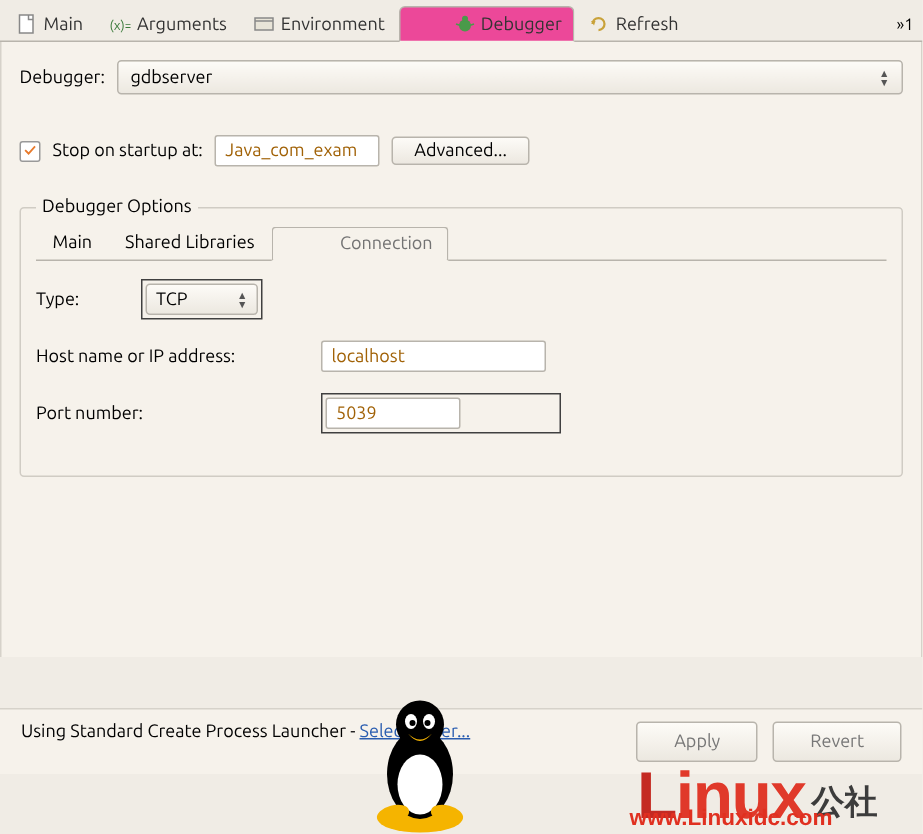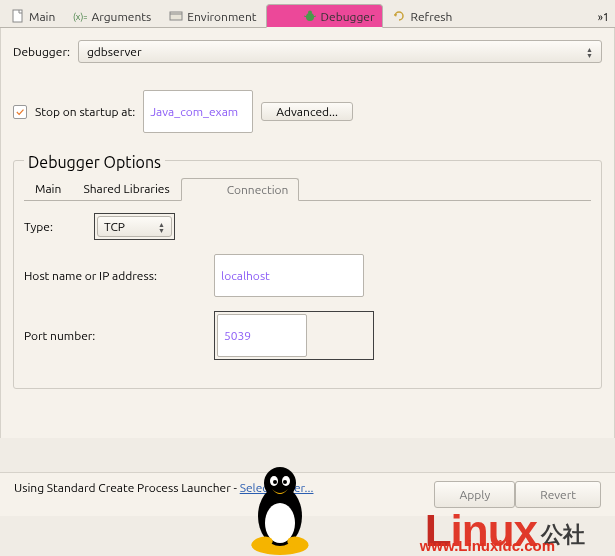--- a/index.html
+++ b/index.html
@@ -90,45 +90,45 @@
     .checkbox.checked::after {
       content: "✓";
       color: #e87a2c;
       font-weight: bold;
       font-size: 11px;
     }
     .text-input {
       border: 1px solid #b8b4ac;
       background: #fff;
       border-radius: 2px;
-      padding: 14px 6px;
+      padding: 3px 6px;
       font-size: 12px;
       font-family: inherit;
-      color: #8b5cf6;
+      color: #a16207;
     }
     .button {
       border: 1px solid #b8b4ac;
       border-radius: 3px;
       background: linear-gradient(#fdfbf7, #ece8e0);
       padding: 2px 14px;
       cursor: pointer;
       font-size: 12px;
     }
     .fieldset {
       border: 1px solid #d0ccc4;
       border-radius: 3px;
       padding: 10px 10px 14px 10px;
       margin-top: 6px;
     }
     .fieldset-legend {
       position: relative;
       top: -18px;
       background: #f6f2eb;
       padding: 0 4px;
-      font-size: 16px;
+      font-size: 12px;
       display: inline-block;
     }
     .fieldset-body { margin-top: -12px; }
     .sub-tabs {
       display: flex;
       border-bottom: 1px solid #b8b4ac;
       gap: 0;
       margin-bottom: 12px;
     }
     .sub-tab {
@@ -172,21 +172,21 @@
       left: 0;
       right: 0;
       padding: 8px 14px;
       display: flex;
       justify-content: space-between;
       align-items: flex-start;
       border-top: 1px solid #d6d2ca;
       background: #f6f2eb;
     }
     .link { color: #2a5db0; text-decoration: underline; cursor: pointer; }
-    .btn-group { display: flex; }
+    .btn-group { display: flex; gap: 10px; }
     .btn-group .button { padding: 6px 24px; color: #777; }
     .watermark {
       position: absolute;
       bottom: 0;
       right: 30px;
       display: flex;
       align-items: flex-end;
       pointer-events: none;
       opacity: 0.95;
     }

